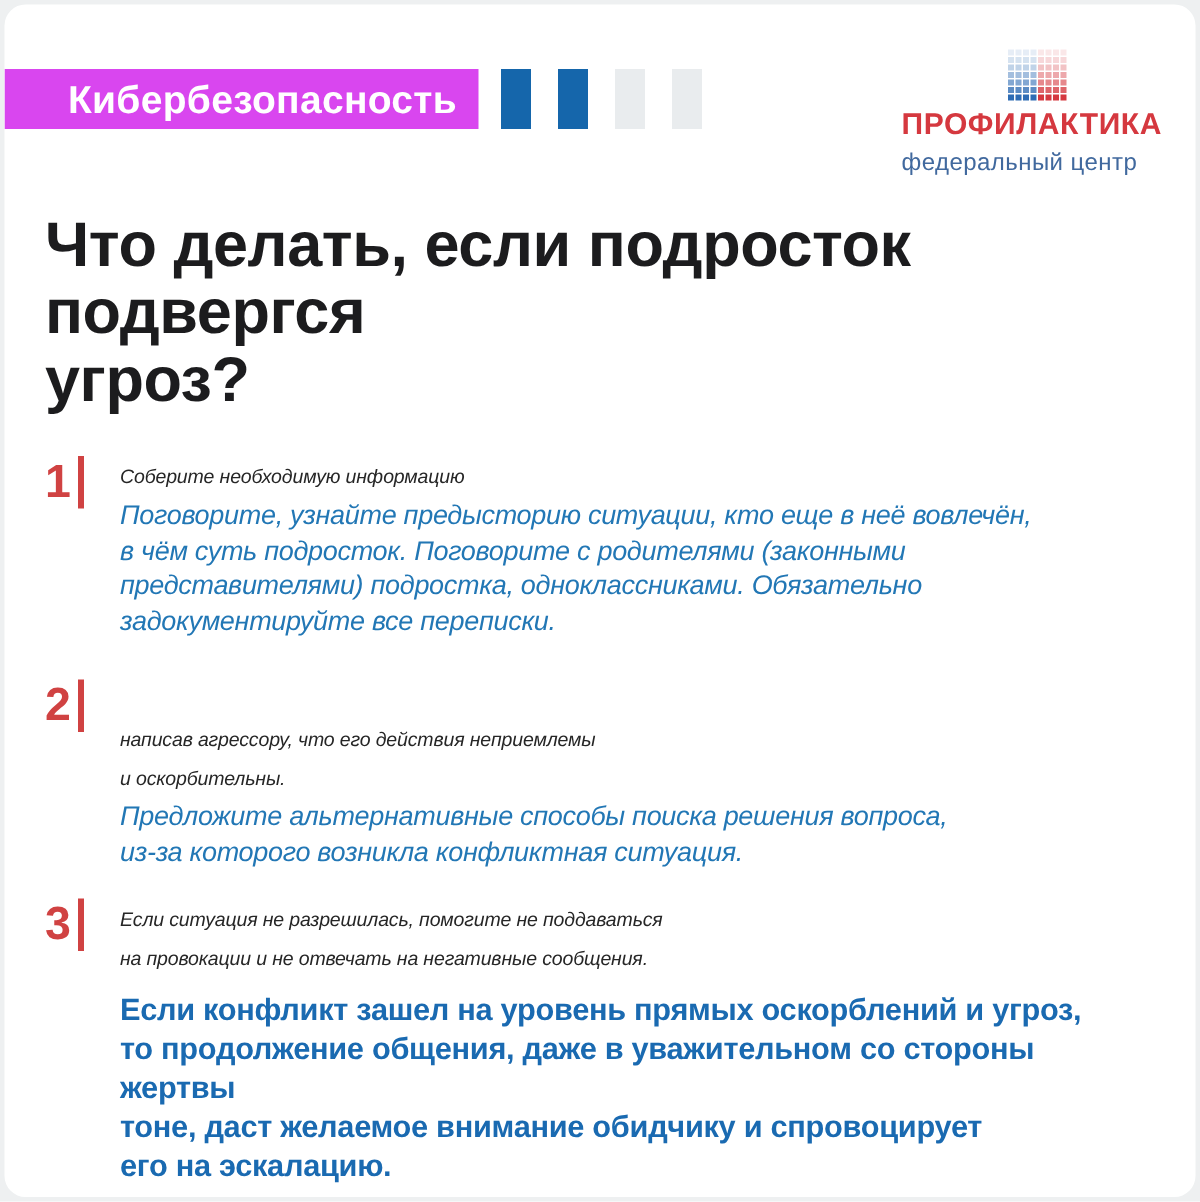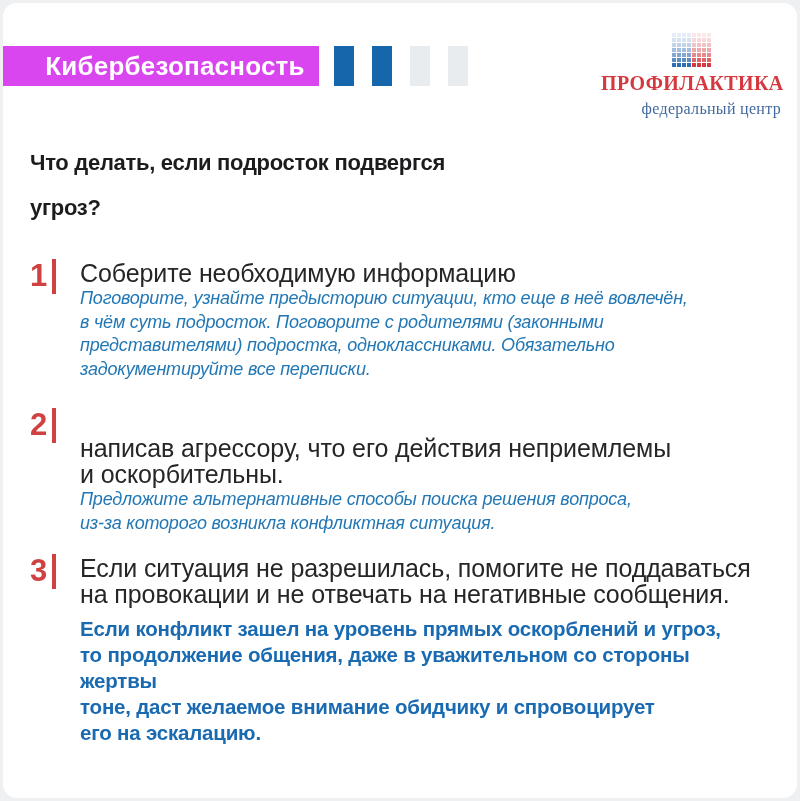--- a/index.html
+++ b/index.html
@@ -40,23 +40,22 @@
     font-weight: 700;
     letter-spacing: 0.2px;
     white-space: nowrap;
   }
   .squares { display: flex; gap: 18px; margin-left: 15px; height: 40px; }
   .squares .sq { width: 20px; height: 40px; }
   .logo {
     position: absolute;
     right: 16px;
     top: -13px;
-    text-align: right;
+    text-align: left;
     width: 180px;
-    font-family: Liberation Serif, serif;
   }
   .logo-grid {
     display: grid;
     grid-template-columns: repeat(8, 4px);
     grid-auto-rows: 4px;
     gap: 1px;
     width: max-content;
     margin: 0 auto 5px auto;
   }
   .logo-title {
@@ -68,21 +67,21 @@
   .logo-subtitle {
     font-size: 16px;
     margin-top: 5px;
     letter-spacing: 0.3px;
     white-space: nowrap;
   }
   
   .content { padding: 0 27px; }
   .title {
     margin-top: 54px;
-    font-size: 22px;
+    font-size: 42px;
     line-height: 45px;
     font-weight: 800;
     letter-spacing: -0.3px;
     color: #1c1c1e;
   }
   .item { display: flex; }
   .item-1 { margin-top: 30px; }
   .item-2 { margin-top: 28px; }
   .item-3 { margin-top: 20px; }
   .num-col { width: 50px; flex: none; padding-top: 1px; }
@@ -97,25 +96,26 @@
   .num::after {
     content: "";
     width: 3.5px;
     height: 35px;
     background: #d04242;
     margin-left: 5px;
     transform: translateY(-2px);
   }
   .text-col { flex: 1; min-width: 0; }
   .heading {
-    font-size: 25px;
+    font-size: 13px;
     line-height: 26px;
     font-weight: 500;
     color: #262626;
     letter-spacing: -0.1px;
+    font-style: italic;
   }
   .detail { margin-top: 1px; }
   .detail.italic {
     font-style: italic;
     color: #2277b5;
     font-size: 18px;
     line-height: 23.5px;
     letter-spacing: -0.2px;
   }
   .detail.bold-blue {

